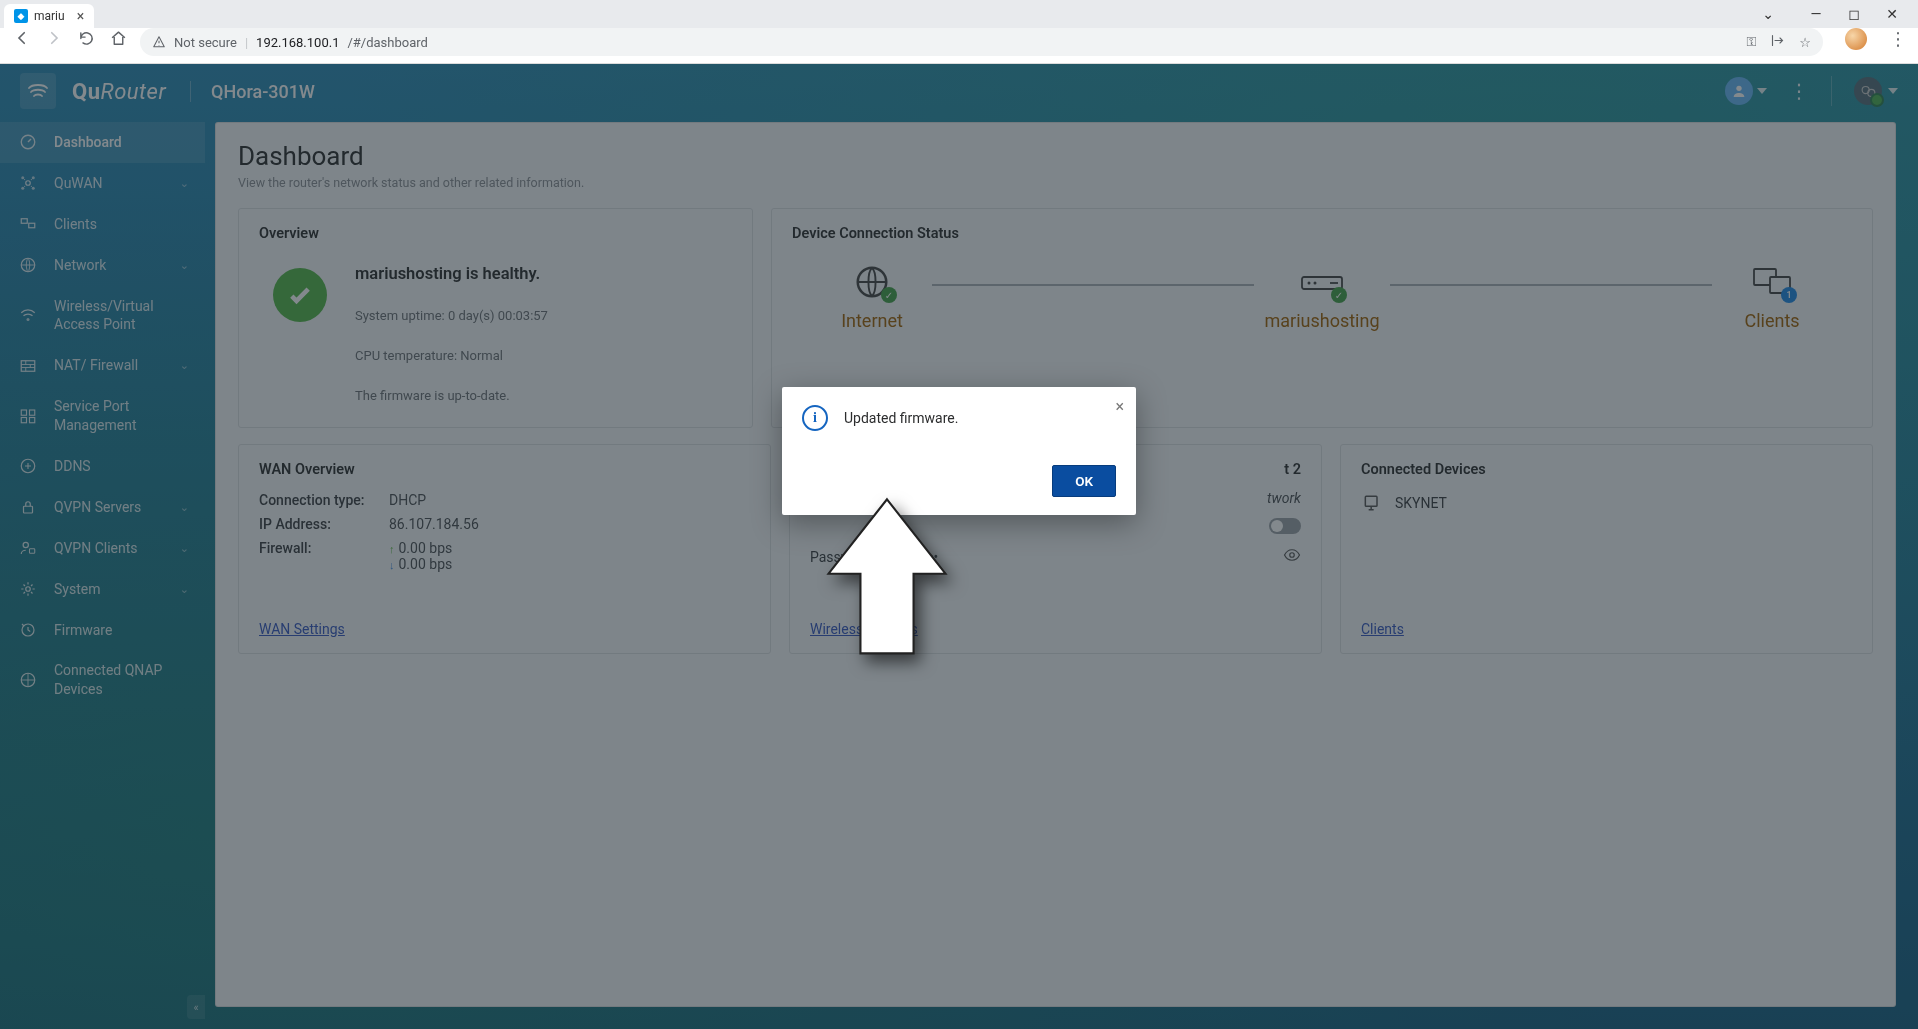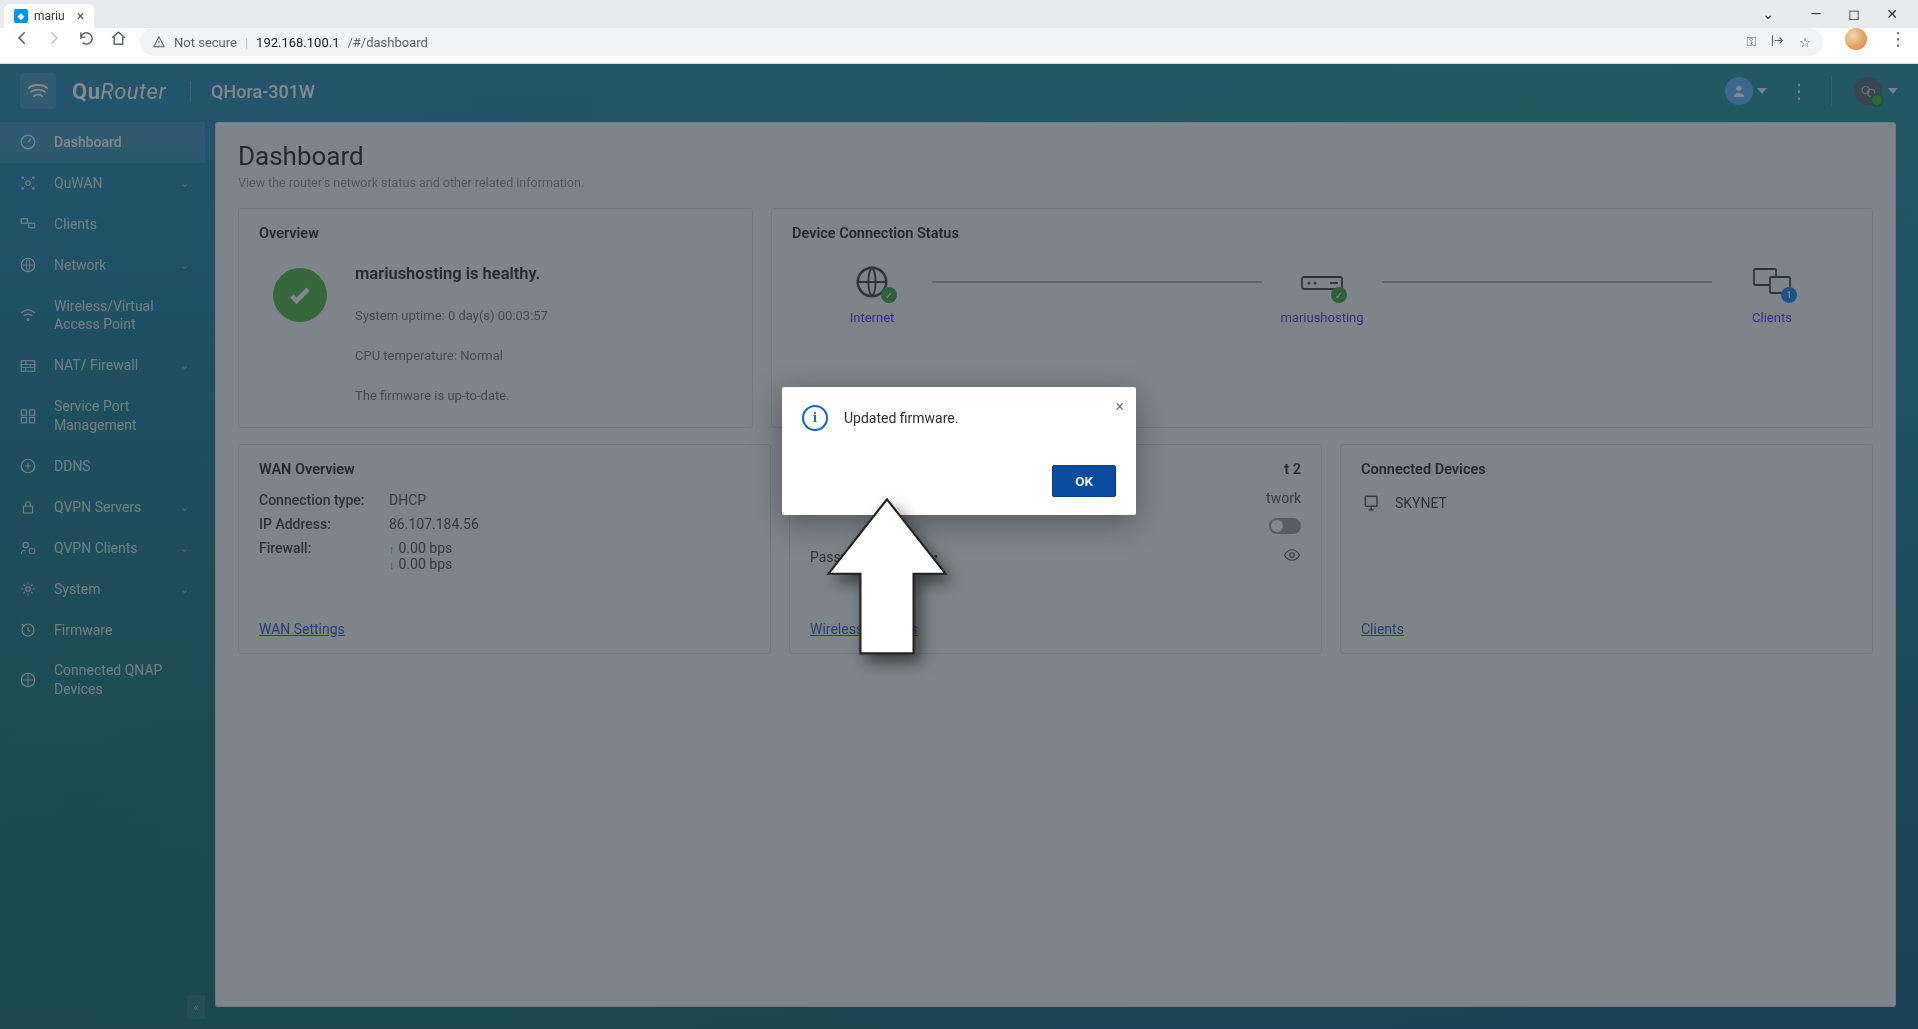--- a/index.html
+++ b/index.html
@@ -69,21 +69,21 @@
 .overview-body { display:flex; gap: 28px; align-items:flex-start; padding: 8px 4px;}
 .health-circle { width: 54px; height: 54px; border-radius: 50%; background: #52b547; display: flex; align-items: center; justify-content: center; margin-left:10px; margin-top:4px;}
 .health-circle svg { stroke:#fff; stroke-width:4; fill:none;}
 .ov-text { display:flex; flex-direction:column; gap:25px; }
 .ov-title { font-size: 16.5px; font-weight: 600; color: #2c2d2e; }
 .ov-line { font-size: 13px; color: #6b7075; }
 
 .conn-card { flex: 1; }
 .conn-body { display:flex; align-items:center; justify-content:space-around; padding: 8px 30px; }
 .conn-node { display:flex; flex-direction:column; align-items:center; gap:10px; min-width:100px;}
-.conn-label { font-size: 13px; color: #6d28d9; }
+.conn-label { font-size: 18px; color: #a16207; }
 .conn-line { flex:1; height:2px; background:#a8afb6; margin: 0 10px 26px 10px; min-width:100px;}
 .node-icon { width:44px; height:36px; display:flex; align-items:center; justify-content:center; position:relative; color:#4a4e53;}
 .node-icon .badge { position:absolute; bottom:-3px; right:-3px; width:16px; height:16px; border-radius:50%; display:flex; align-items:center; justify-content:center; font-size:10px; color:#fff;}
 .badge.ok { background:#43a047; }
 .badge.cnt { background:#1e88e5; font-size:9px; font-weight:600;}
 
 .row2 .card { flex:1; min-height: 210px; display:flex; flex-direction:column;}
 .kv-row { display:flex; font-size:14px; color:#3a3d41; margin-bottom:8px; }
 .kv-row .k { width: 130px; font-weight:500;}
 .kv-row .v { color:#4a4e53; }
@@ -431,21 +431,21 @@
                 <span class="arrow-up">↑</span><span>0.00 bps</span><br>
                 <span class="arrow-down">↓</span><span>0.00 bps</span>
               </span>
             </div>
             <a class="card-link">WAN Settings</a>
           </div>
 
           <div class="card" style="position:relative;">
             <div style="text-align:right; font-size:14.5px; font-weight:600; color:#2c2d2e; margin-bottom:12px;">t 2</div>
             <div class="wifi-row" style="justify-content:flex-end;">
-              <span class="v" style="text-align:right; flex:0 0 auto;">twork</span>
+              <span class="v" style="text-align:right; flex:0 0 auto;font-style:italic;">twork</span>
             </div>
             <div class="wifi-row" style="justify-content:flex-end; gap:20px;">
               <span class="toggle"></span>
             </div>
             <div class="wifi-row">
               <span class="k">Password:</span>
               <span class="v">••••••</span>
               <span class="eye-icon">
                 <svg width="18" height="18" viewBox="0 0 24 24">
                     <path d="M2 12s3.5-7 10-7 10 7 10 7-3.5 7-10 7S2 12 2 12z" stroke="#555" stroke-width="1.6" fill="none"></path>

